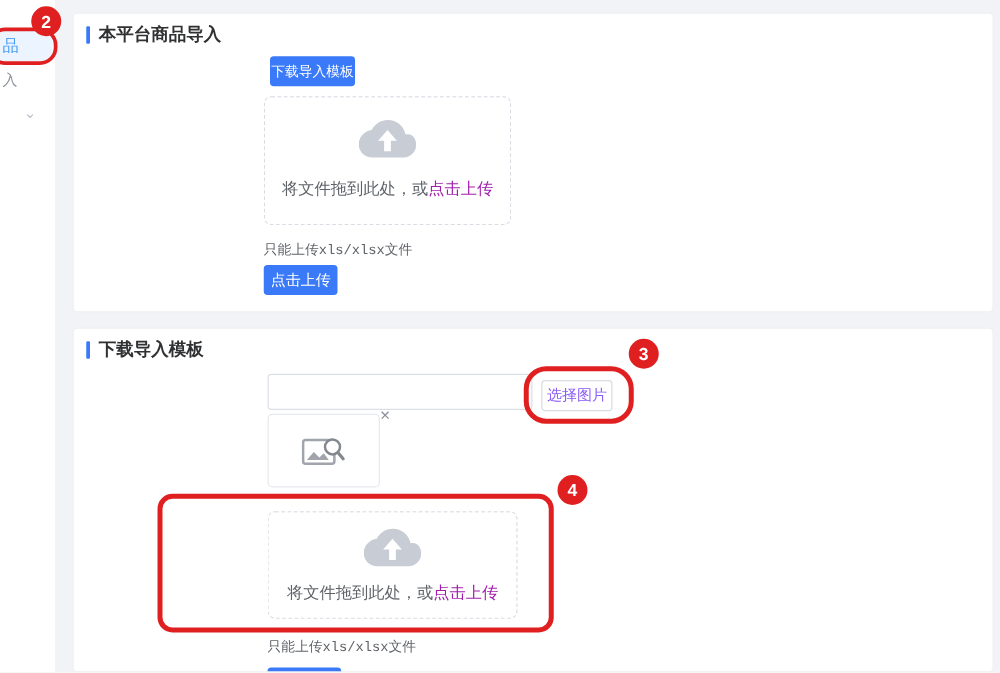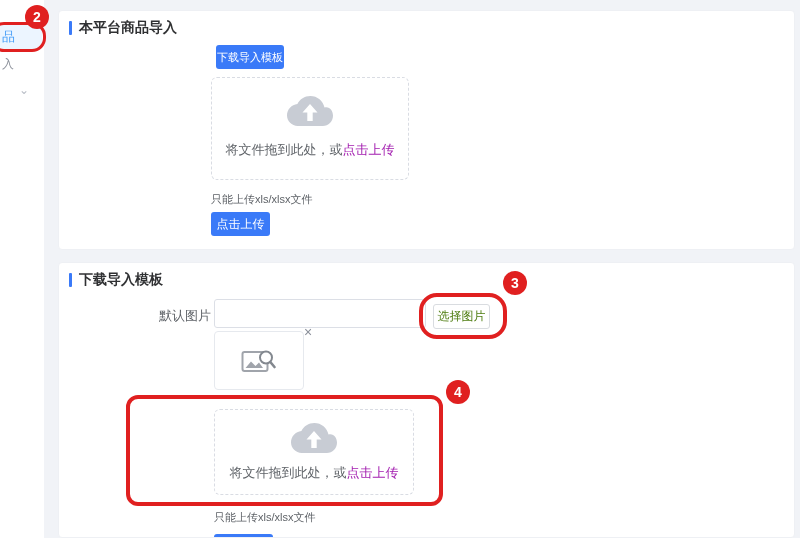--- a/index.html
+++ b/index.html
@@ -16,27 +16,27 @@
   .card { position: absolute; left: 58px; width: 737px; background: #ffffff; border: 1px solid #eef0f4; border-radius: 4px; overflow: hidden; }
   #card1 { top: 10px; height: 240px; }
   #card2 { top: 262px; height: 276px; }
   .card-head { position: absolute; left: 10px; top: 8px; display: flex; align-items: center; gap: 7px; }
   .tbar { width: 3px; height: 14px; background: #3a7af8; border-radius: 1px; }
   .card-title { font-size: 14px; font-weight: bold; color: #303133; }
 
   .form-label { position: absolute; font-size: 13px; color: #5f6368; text-align: right; }
 
   .btn-blue { position: absolute; background: #3a7af8; color: #ffffff; border: none; border-radius: 3px; font-size: 12px; display: flex; align-items: center; justify-content: center; cursor: pointer; font-family: inherit; }
-  .btn-plain { position: absolute; background: #ffffff; color: #4d7c0f; border: 1px solid #d9dce0; border-radius: 3px; font-size: 12px; display: flex; align-items: center; justify-content: center; cursor: pointer; font-family: inherit; }
+  .btn-plain { position: absolute; background: #ffffff; color: #8b5cf6; border: 1px solid #d9dce0; border-radius: 3px; font-size: 12px; display: flex; align-items: center; justify-content: center; cursor: pointer; font-family: inherit; }
 
   .upload { position: absolute; background: #ffffff; border: 1px dashed #d9dce3; border-radius: 6px; text-align: center; cursor: pointer; }
   .up-text { font-size: 13px; color: #5f6368; margin-top: 9px; }
   .up-link { color: #a21caf; }
 
-  .hint { position: absolute; font-size: 11px; color: #5f6368; }
+  .hint { position: absolute; font-size: 11px; color: #5f6368; font-family: Liberation Mono, monospace; }
 
   .text-input { position: absolute; border: 1px solid #dcdfe6; border-radius: 3px; background: #fff; font-size: 13px; padding: 0 8px; color: #303133; outline: none; }
 
   .thumb { position: absolute; border: 1px solid #e6e9ee; border-radius: 4px; background: #fff; display: flex; align-items: center; justify-content: center; }
   .thumb-close { position: absolute; color: #8a8f99; font-size: 14px; line-height: 14px; cursor: pointer; }
 
   
   .ann-rect { position: absolute; border: 4px solid #e02020; border-radius: 14px; pointer-events: none; }
   .badge { position: absolute; width: 24px; height: 24px; background: #e02020; border-radius: 50%; color: #ffffff; font-size: 14px; font-weight: bold; display: flex; align-items: center; justify-content: center; pointer-events: none; }
 </style>
@@ -78,21 +78,20 @@
 
     <button class="btn-blue" style="left:152px; top:201px; width:59px; height:24px;">点击上传</button>
   </div>
 
   <div class="card" id="card2">
     <div class="card-head">
       <div class="tbar"></div>
       <div class="card-title">下载导入模板</div>
     </div>
 
-    <div class="form-label" style="left:20px; width:132px; top:44px;">默认图片</div>
 
     <input class="text-input" style="left: 155px; top: 36px; width: 212px; height: 29px;">
 
     <button class="btn-plain" style="left:374px; top:41px; width:57px; height:25px;">选择图片</button>
 
     <div class="thumb" style="left:155px; top:68px; width:90px; height:59px;">
       <svg width="36" height="28" viewBox="0 0 36 28">
         <rect x="1.5" y="5" width="25" height="19" rx="2" fill="none" stroke="#a0a4ab" stroke-width="2"></rect>
         <path d="M4.5 21l5.5-6.5 4.5 4.5 3.5-3.5 4 5.5z" fill="#a0a4ab"></path>
         <circle cx="25" cy="10.5" r="6" fill="#ffffff" stroke="#83888f" stroke-width="2"></circle>

